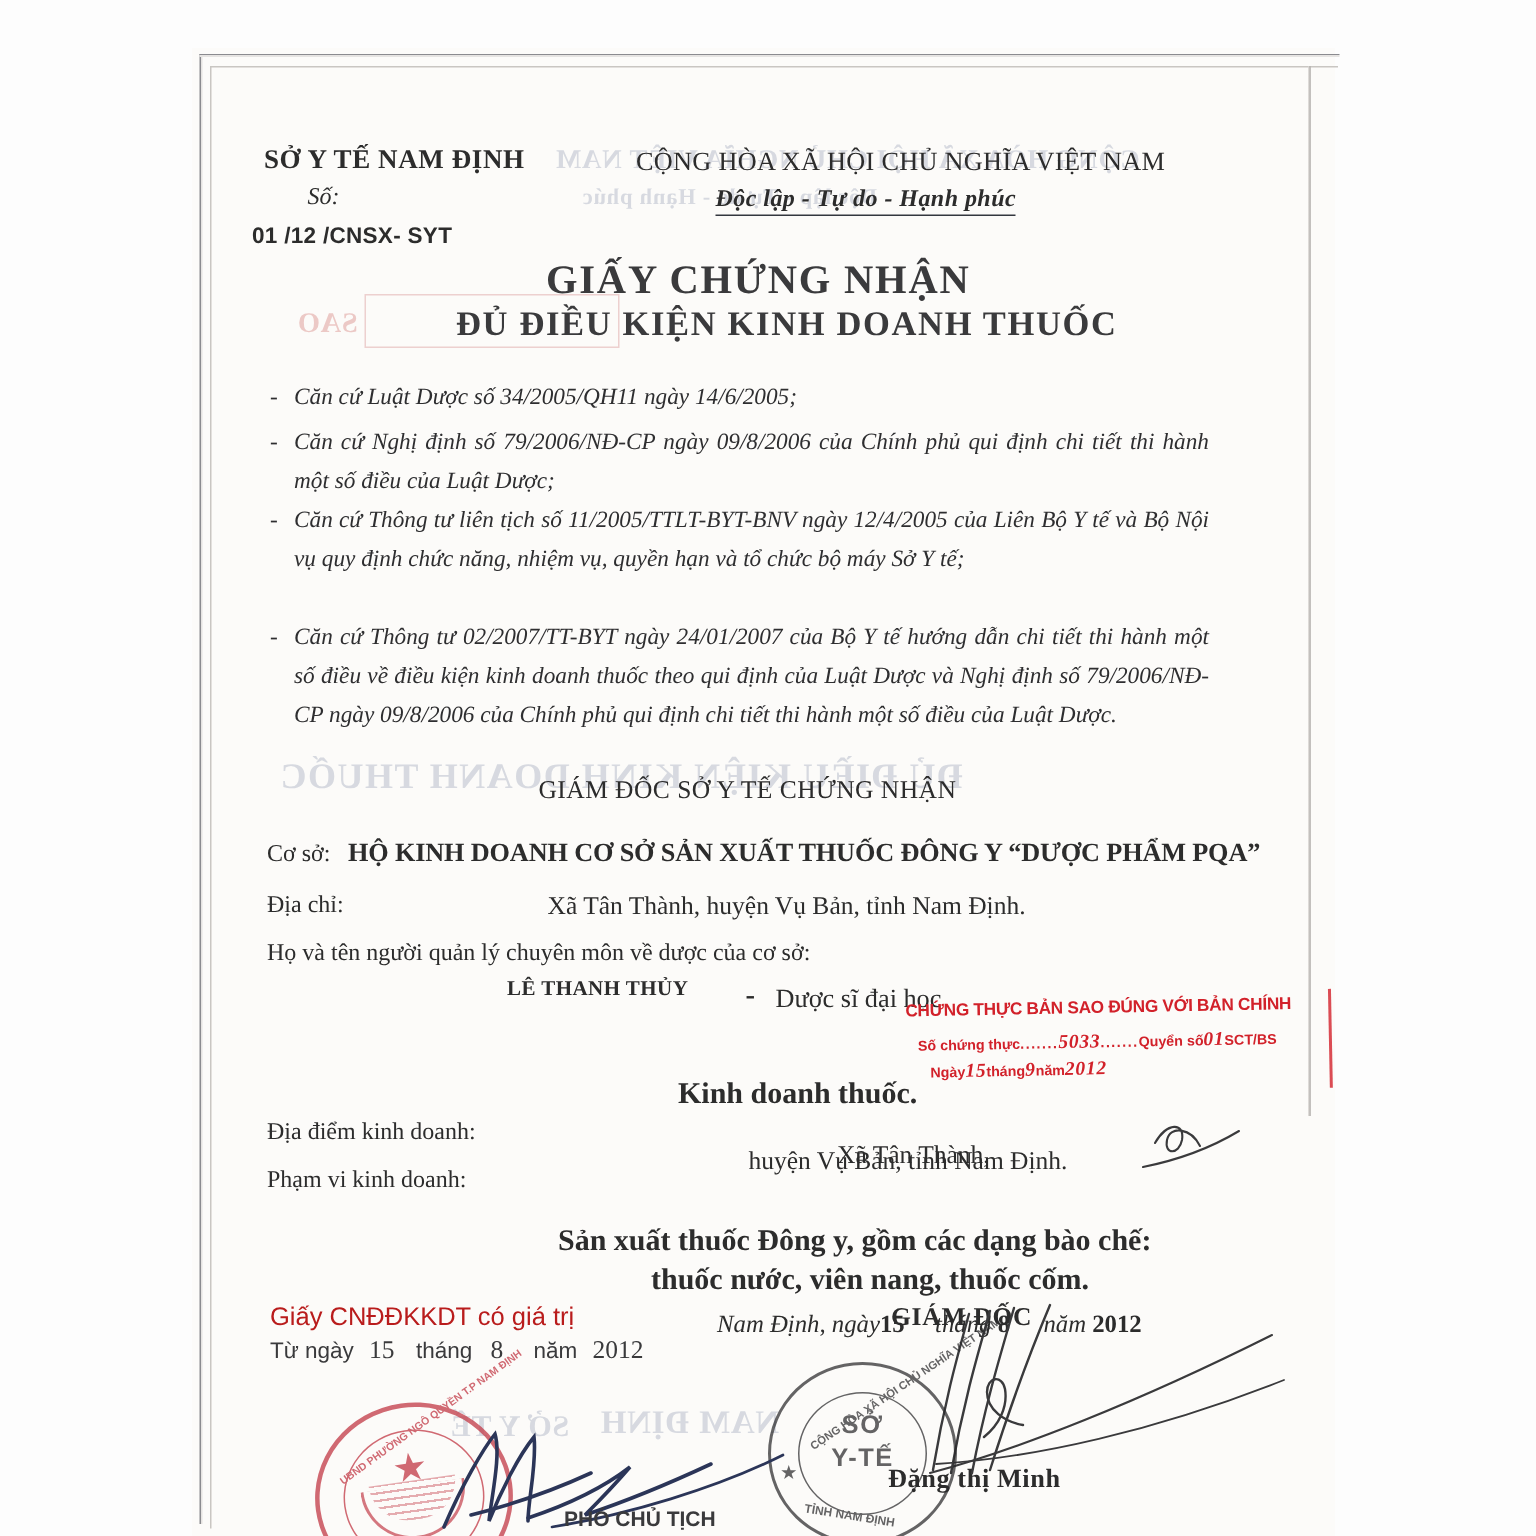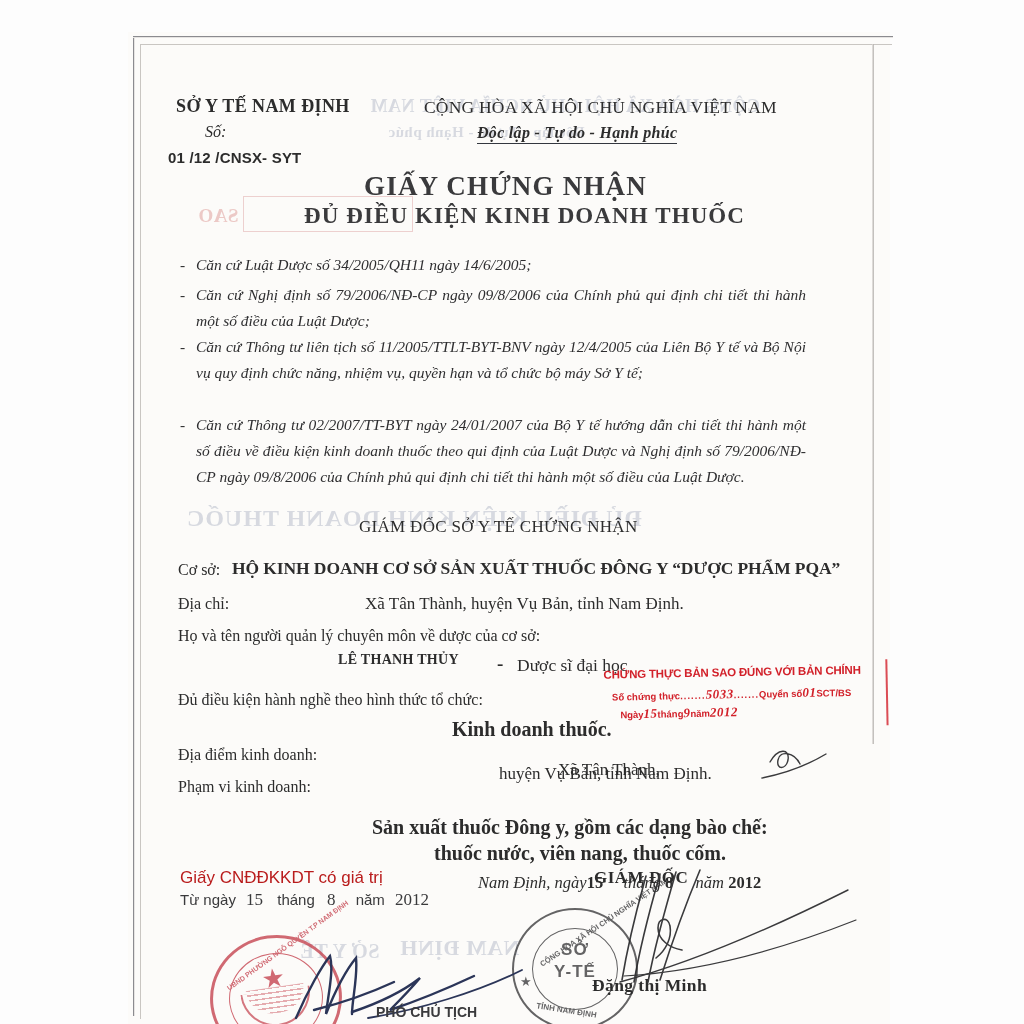--- a/index.html
+++ b/index.html
@@ -210,21 +210,20 @@
 
   <div class="t ser" style="left:178px;top:595px;font-size:16px;">Địa chỉ:</div>
   <div class="t ser" style="left:365px;top:594px;font-size:17px;">Xã Tân Thành, huyện Vụ Bản, tỉnh Nam Định.</div>
 
   <div class="t ser" style="left:178px;top:627px;font-size:16px;">Họ và tên người quản lý chuyên môn về dược của cơ sở:</div>
 
   <div class="t ser b" style="left:338px;top:652px;font-size:14px;letter-spacing:.3px;">LÊ THANH THỦY</div>
   <div class="t ser b" style="left:497px;top:653px;font-size:19px;">-</div>
   <div class="t ser" style="left:517px;top:655px;font-size:17.5px;">Dược sĩ  đại học</div>
 
-  <div class="t ser" style="left:178px;top:691px;font-size:16px;">Đủ điều kiện hành nghề theo hình thức tổ chức:</div>
   <div class="t ser b" style="left:452px;top:718px;font-size:20px;">Kinh doanh thuốc.</div>
 
   <div class="t ser" style="left:178px;top:746px;font-size:16px;">Địa điểm kinh doanh:</div>
   <div class="t ser" style="left:558px;top:760px;font-size:17px;">Xã Tân Thành,</div>
   <div class="t ser" style="left:499px;top:764px;font-size:17px;">huyện Vụ Bản, tỉnh Nam Định.</div>
 
   <div class="t ser" style="left:178px;top:778px;font-size:16px;">Phạm vi kinh doanh:</div>
   <div class="t ser b" style="left:372px;top:816px;font-size:20px;">Sản xuất thuốc Đông y, gồm các dạng bào chế:</div>
   <div class="t ser b" style="left:434px;top:842px;font-size:20px;">thuốc nước, viên nang, thuốc cốm.</div>
 

